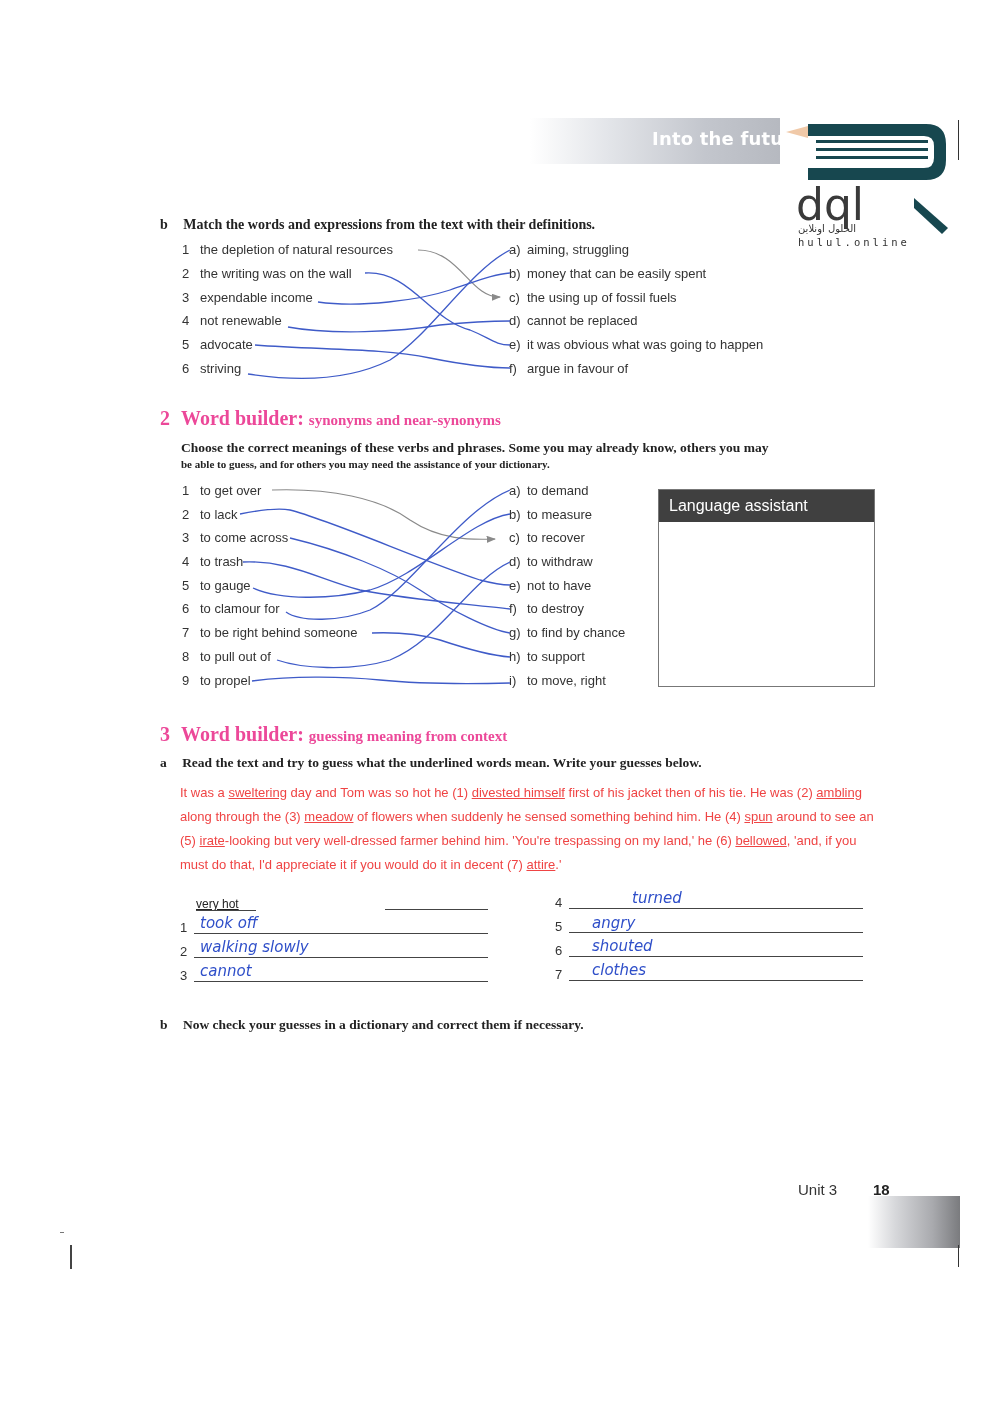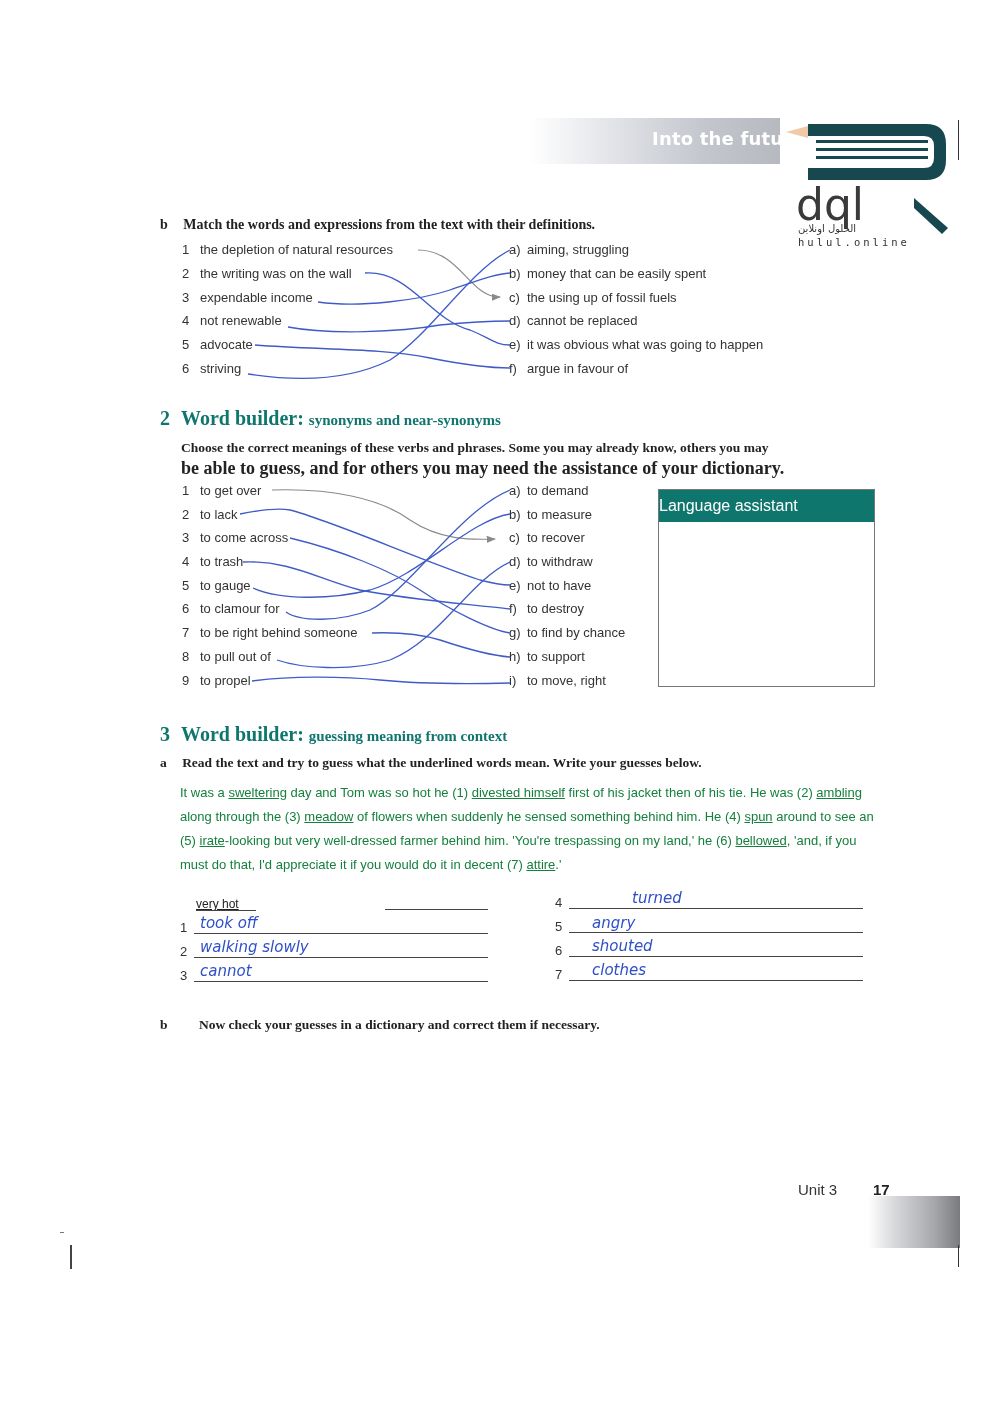--- a/index.html
+++ b/index.html
@@ -8,27 +8,27 @@
   .abs { position:absolute; }
   .header-band { left:530px; top:118px; width:250px; height:46px;
     background:linear-gradient(90deg, #ffffff 0%, #e4e6ea 30%, #c3c6cd 70%, #b6b9c0 100%); }
   .header-title { left:652px; top:128px; font-size:18px; font-weight:bold; color:#ffffff;
     font-family:"DejaVu Sans", sans-serif; letter-spacing:0.2px; white-space:nowrap; }
   .logo { left:786px; top:120px; width:170px; height:128px; }
   .crop-mark-tr { left:958px; top:120px; width:1px; height:40px; background:#333; }
   .instr { font-family:"Liberation Serif", serif; font-weight:bold; font-size:14px; color:#222; }
   .item { font-size:13px; color:#333; white-space:nowrap; }
   .num { display:inline-block; width:18px; }
-  .sec-title { font-family:"Liberation Serif", serif; font-weight:bold; font-size:20px; color:#0f766e; }
+  .sec-title { font-family:"Liberation Serif", serif; font-weight:bold; font-size:20px; color:#ec4899; }
   .sec-title .sub { font-size:15px; }
-  .para { font-size:13px; color:#15803d; line-height:24px; width:700px; }
+  .para { font-size:13px; color:#ef4444; line-height:24px; width:700px; }
   .para u { text-decoration:underline; }
   .la-box { left:658px; top:489px; width:215px; height:196px; border:1px solid #777; background:#fff; }
-  .la-head { left:0; top:0; width:215px; height:32px; background:#0f766e; color:#fff;
-    font-size:16px; line-height:32px; box-sizing:border-box; }
+  .la-head { left:0; top:0; width:215px; height:32px; background:#404040; color:#fff;
+    font-size:16px; line-height:32px; padding-left:10px; box-sizing:border-box; }
   .la-text { left:11px; top:44px; width:200px; font-size:12.5px; line-height:18px; color:#222; }
   .ans-line { height:1px; background:#444; }
   .hand { font-family:"DejaVu Sans", sans-serif; color:#2f4fc9; font-size:15px; font-style:italic; }
   .footer-unit { left:798px; top:1181px; font-size:15px; color:#333; }
   .footer-page { left:873px; top:1181px; font-size:15px; font-weight:bold; color:#222; }
   .footer-band { left:868px; top:1196px; width:92px; height:52px;
     background:linear-gradient(90deg, #ffffff 0%, #d6d7da 30%, #a9aaae 70%, #7a7b7e 100%); }
   .crop-mark-br { left:958px; top:1245px; width:1px; height:22px; background:#333; }
   .crop-mark-bl { left:70px; top:1245px; width:2px; height:24px; background:#444; }
   .crop-mark-bl2 { left:60px; top:1232px; width:4px; height:1px; background:#777; }
@@ -76,21 +76,21 @@
   <div class="abs item" style="left:509px; top:337px;"><span class="num">e)</span><span>it was obvious what was going to happen</span></div>
   <div class="abs item" style="left:509px; top:361px;"><span class="num">f)</span><span>argue in favour of</span></div>
 </div>
 
 <div class="abs sec-title" style="left:160px; top:407px;">
   <span>2</span>
   <span style="margin-left:6px;">Word builder:</span>
   <span class="sub">synonyms and near-synonyms</span>
 </div>
 <div class="abs instr" style="left:181px; top:440px; font-size:13.5px;">Choose the correct meanings of these verbs and phrases. Some you may already know, others you may</div>
-<div class="abs instr" style="left:181px; top:458px; font-size:18px;text-align:center;">be able to guess, and for others you may need the assistance of your dictionary.</div>
+<div class="abs instr" style="left:181px; top:458px; font-size:11px;text-align:center;">be able to guess, and for others you may need the assistance of your dictionary.</div>
 
 <div>
   <div class="abs item" style="left:182px; top:483px;"><span class="num">1</span><span>to get over</span></div>
   <div class="abs item" style="left:182px; top:507px;"><span class="num">2</span><span>to lack</span></div>
   <div class="abs item" style="left:182px; top:530px;"><span class="num">3</span><span>to come across</span></div>
   <div class="abs item" style="left:182px; top:554px;"><span class="num">4</span><span>to trash</span></div>
   <div class="abs item" style="left:182px; top:578px;"><span class="num">5</span><span>to gauge</span></div>
   <div class="abs item" style="left:182px; top:601px;"><span class="num">6</span><span>to clamour for</span></div>
   <div class="abs item" style="left:182px; top:625px;"><span class="num">7</span><span>to be right behind someone</span></div>
   <div class="abs item" style="left:182px; top:649px;"><span class="num">8</span><span>to pull out of</span></div>
@@ -180,21 +180,21 @@
   <div class="abs hand" style="left:592px; top:937px;">shouted</div>
   <div class="abs ans-line" style="left:569px; top:956px; width:294px;"></div>
 
   <div class="abs item" style="left:555px; top:967px;">7</div>
   <div class="abs hand" style="left:592px; top:961px;">clothes</div>
   <div class="abs ans-line" style="left:569px; top:980px; width:294px;"></div>
 </div>
 
 <div class="abs instr" style="left:160px; top:1017px; font-size:13.5px;">
   <span>b</span>
-  <span style="margin-left:28px;">Now check your guesses in a dictionary and correct them if necessary.</span>
+  <span style="margin-left:12px;">Now check your guesses in a dictionary and correct them if necessary.</span>
 </div>
 
 <div class="abs footer-band"></div>
 <div class="abs footer-unit">Unit 3</div>
-<div class="abs footer-page">17</div>
+<div class="abs footer-page">18</div>
 <div class="abs crop-mark-br"></div>
 <div class="abs crop-mark-bl"></div>
 <div class="abs crop-mark-bl2"></div>
 
 </body></html>

